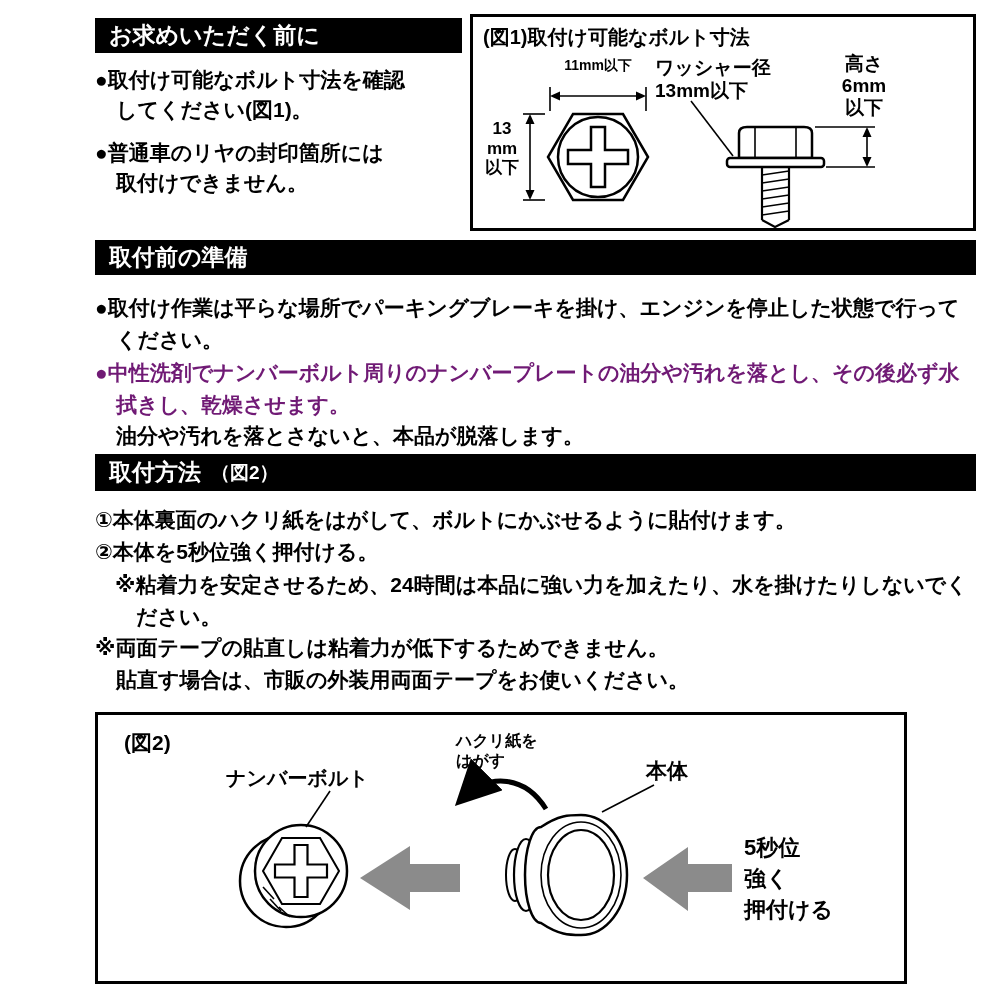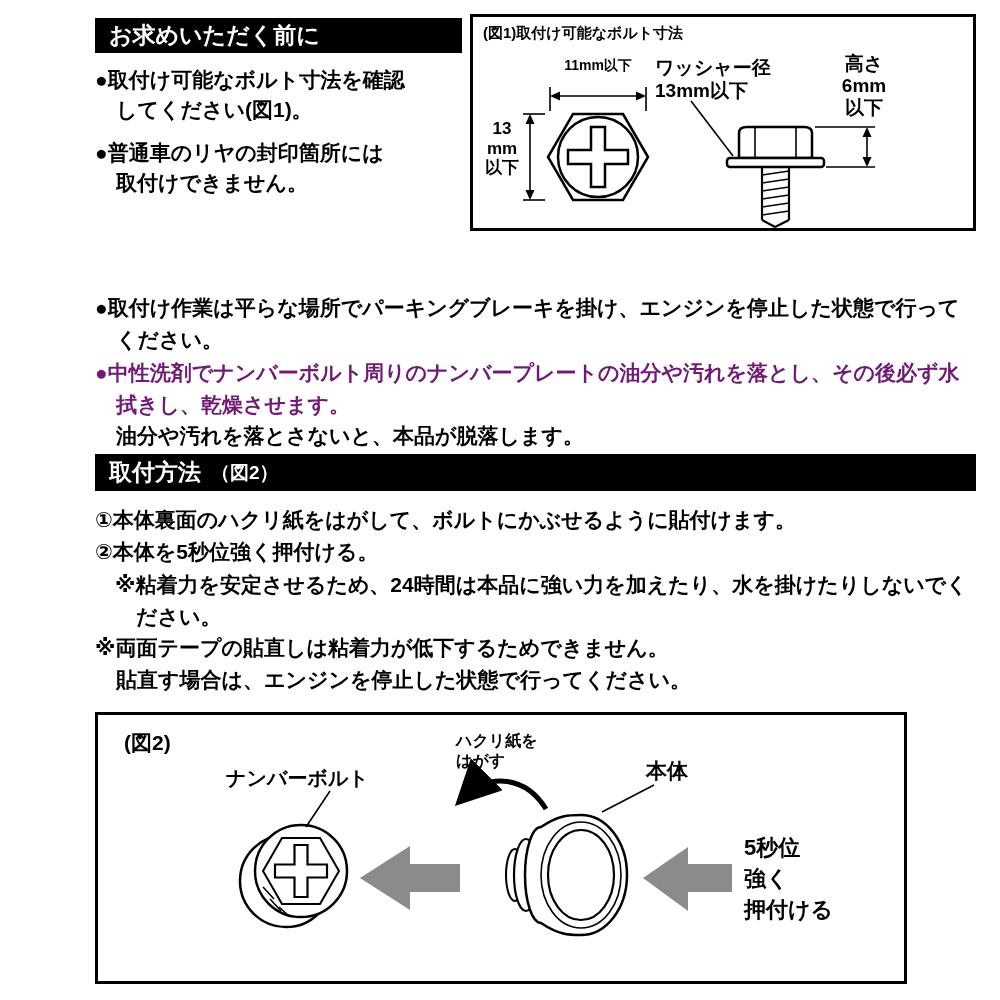--- a/index.html
+++ b/index.html
@@ -6,21 +6,21 @@
   body{font-family:"Liberation Sans","DejaVu Sans",sans-serif;color:#000;}
   #page{position:relative;width:1000px;height:1000px;background:#fff;overflow:hidden;}
   .hdr{position:absolute;background:#000;color:#fff;display:flex;align-items:center;
        padding:0 14px;box-sizing:border-box;font-weight:700;font-size:23px;}
   .hdr .suffix{font-size:19px;font-weight:700;margin-left:10px;}
   .txt{position:absolute;font-size:21px;font-weight:600;line-height:1.5;color:#000;}
   .red{color:#701a75;}
   .hang{padding-left:21px;text-indent:-21px;}
   .ind{padding-left:21px;}
   .figbox{position:absolute;border:3px solid #000;background:#fff;box-sizing:border-box;}
-  .figtitle{position:absolute;font-size:15px;font-weight:700;}
+  .figtitle{position:absolute;font-size:20px;font-weight:700;}
   .dimlabel{position:absolute;font-weight:600;white-space:pre-line;text-align:center;}
   .lbl{position:absolute;font-weight:600;white-space:pre-line;}
   svg{position:absolute;left:0;top:0;}
   .shape{fill:#fff;stroke:#000;stroke-width:2.5;}
   .thin{stroke:#000;stroke-width:1.6;fill:none;}
   .dim{stroke:#000;stroke-width:1.6;}
   .ahead{fill:#000;stroke:none;}
   .gray-arrow{stroke:none;}
   .bold-line{stroke:#000;stroke-width:2.2;fill:none;}
 </style>
@@ -94,38 +94,41 @@
     <div class="dimlabel" style="left:8px;top:102px;width:42px;font-size:17px;line-height:1.15;">13
 mm
 以下</div>
     <div class="lbl" style="left:182px;top:40px;font-size:19px;line-height:1.2;">ワッシャー径
 13mm以下</div>
     <div class="dimlabel" style="left:358px;top:36px;width:66px;font-size:19px;line-height:1.15;">高さ
 6mm
 以下</div>
   </div>
 
+  <div class="hdr" style="left:95px;top:240px;width:881px;height:35px;">
+    <span>取付前の準備</span>
+  </div>
 
   <div style="position:absolute;left:95px;top:292px;width:885px;">
     <div class="txt hang" style="position:static;margin-bottom:2px;">●取付け作業は平らな場所でパーキングブレーキを掛け、エンジンを停止した状態で行ってください。</div>
     <div class="txt hang red" style="position:static;margin-bottom:0;">●中性洗剤でナンバーボルト周りのナンバープレートの油分や汚れを落とし、その後必ず水拭きし、乾燥させます。</div>
     <div class="txt ind" style="position:static;">油分や汚れを落とさないと、本品が脱落します。</div>
   </div>
 
   <div class="hdr" style="left:95px;top:454px;width:881px;height:37px;">
     <span>取付方法</span>
     <span class="suffix">（図2）</span>
   </div>
 
   <div style="position:absolute;left:95px;top:504px;width:890px;">
     <div class="txt" style="position:static;">①本体裏面のハクリ紙をはがして、ボルトにかぶせるように貼付けます。</div>
     <div class="txt" style="position:static;font-weight:800;">②本体を5秒位強く押付ける。</div>
     <div class="txt hang" style="position:static;margin-top:2px;margin-left:20px;">※粘着力を安定させるため、24時間は本品に強い力を加えたり、水を掛けたりしないでください。</div>
     <div class="txt" style="position:static;">※両面テープの貼直しは粘着力が低下するためできません。</div>
-    <div class="txt ind" style="position:static;">貼直す場合は、エンジンを停止した状態で行ってください。</div>
+    <div class="txt ind" style="position:static;">貼直す場合は、市販の外装用両面テープをお使いください。</div>
   </div>
 
   <div class="figbox" style="left:95px;top:712px;width:812px;height:272px;">
     <svg width="806" height="266" viewBox="0 0 806 266">
       <defs>
         <marker id="ah" markerWidth="9" markerHeight="9" refX="7" refY="4.5" orient="auto">
           <path d="M0,0 L9,4.5 L0,9 Z" fill="#000"></path>
         </marker>
       </defs>
 

